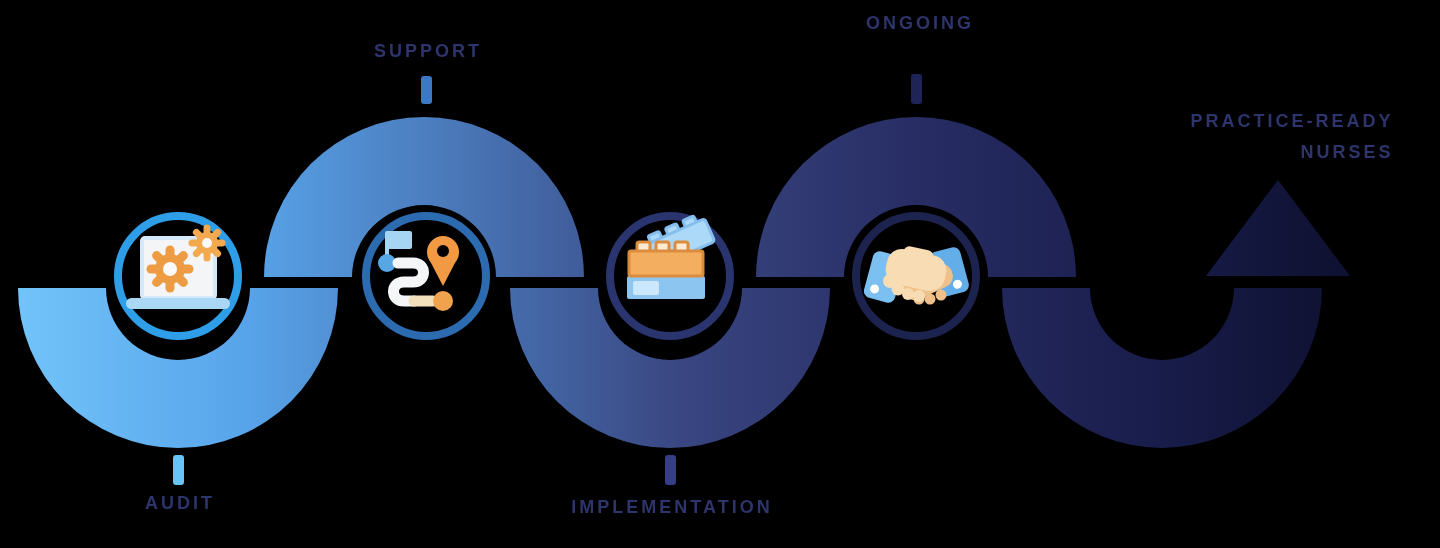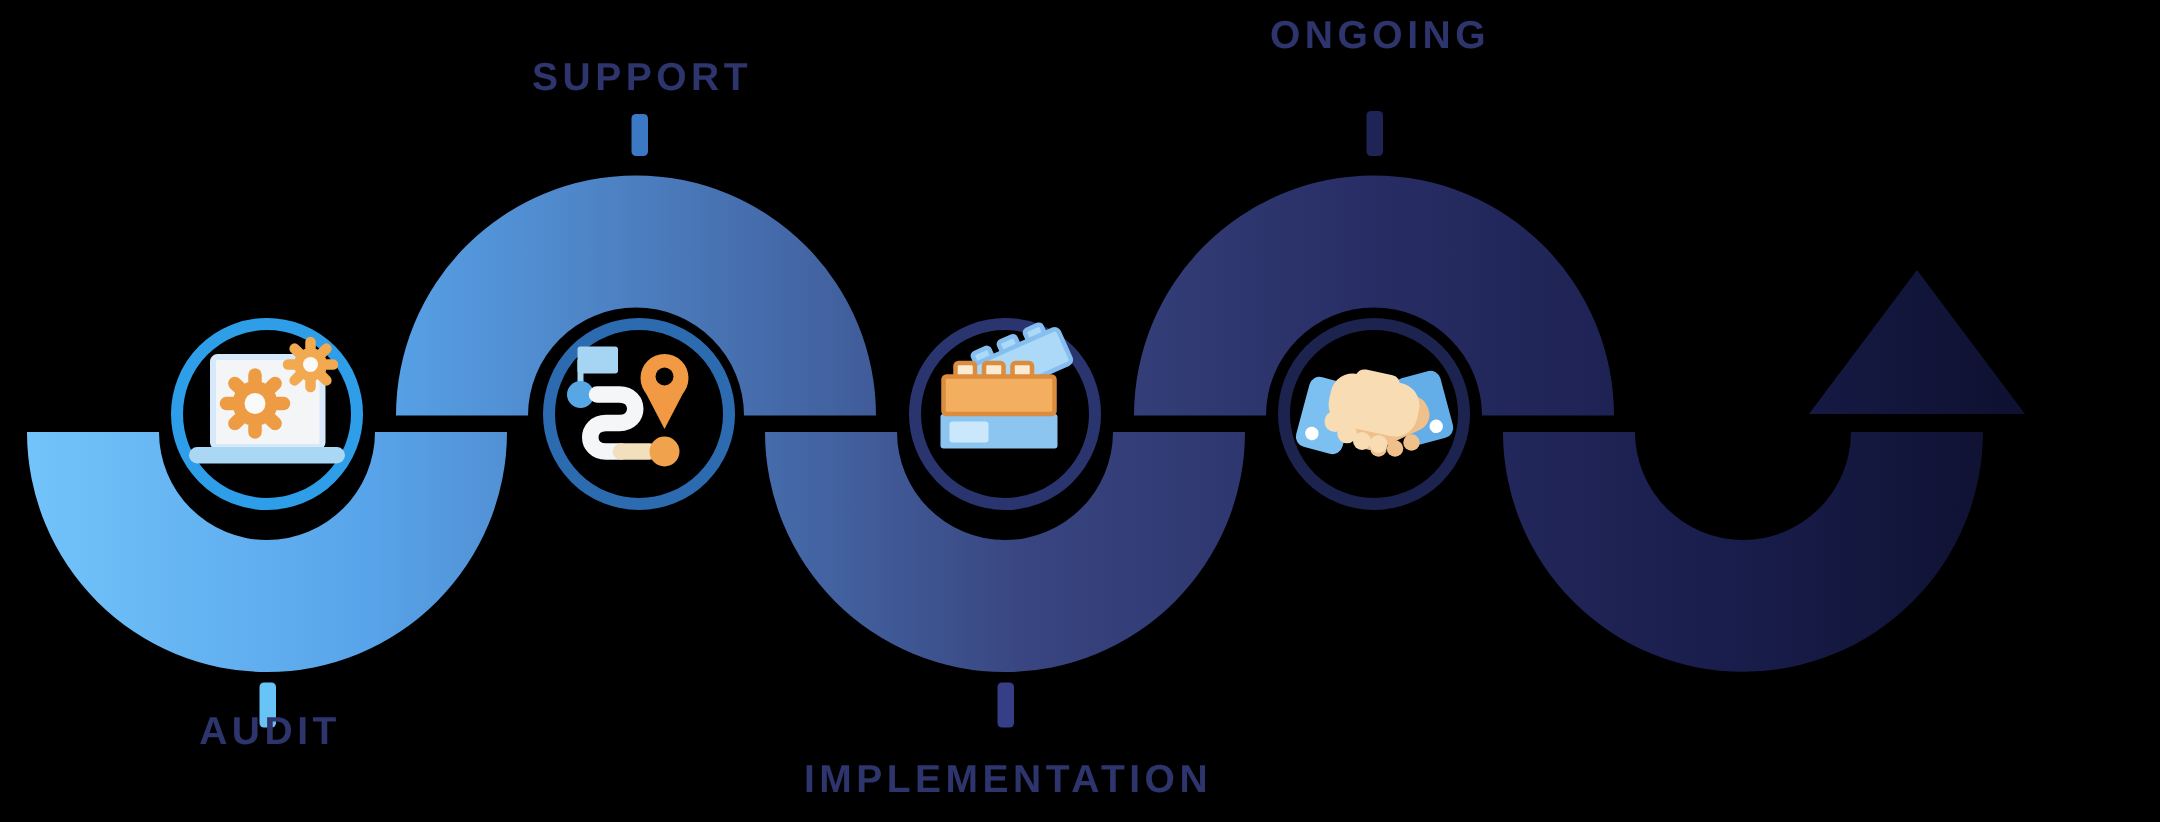--- a/index.html
+++ b/index.html
@@ -10,21 +10,21 @@
     overflow:hidden;
     font-family:"Liberation Sans",sans-serif;
   }
   .stage svg{position:absolute;left:0;top:0;}
   .step-label{
     position:absolute;
     transform:translateX(-50%);
     text-align:right;
     white-space:nowrap;
     font-weight:700;
-    font-size:26px;
+    font-size:18px;
     letter-spacing:3px;
     line-height:31px;
     color:#2E346C;
   }
   .step-label span{display:block;}
 </style>
 </head>
 <body>
 
 <div class="stage">
@@ -151,24 +151,28 @@
           <rect x="-16" y="-22" width="30" height="13" rx="6" fill="#F8DCB4"></rect>
         </g>
         <circle cx="890" cy="281" r="7" fill="#F8DCB4"></circle>
         <circle cx="898" cy="289" r="6.5" fill="#F8DCB4"></circle>
         <circle cx="908" cy="294" r="6" fill="#F8DCB4"></circle>
         <circle cx="919" cy="296" r="6" fill="#F8DCB4"></circle>
       </g>
     </g>
   </svg>
 
-  <div class="step-label" style="left:180px; top:472px;">AUDIT</div>
+  <div class="step-label" style="left:180px; top:488px;">AUDIT</div>
 
   <div class="step-label" style="left:428px; top:36px;">SUPPORT</div>
 
-  <div class="step-label" style="left:672px; top:492px;margin-top:12px;">IMPLEMENTATION</div>
+  <div class="step-label" style="left:672px; top:492px;">IMPLEMENTATION</div>
 
   <div class="step-label" style="left:920px; top:8px;">
     <span>ONGOING</span>
   </div>
 
+  <div class="step-label" style="left:1292px; top:106px;">
+    <span>PRACTICE-READY</span>
+    <span>NURSES</span>
+  </div>
 
 </div>
 
 </body></html>

